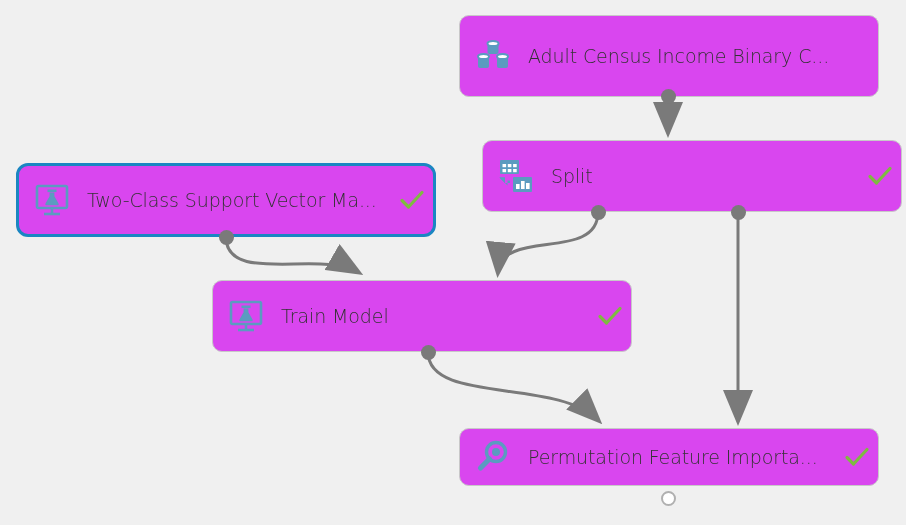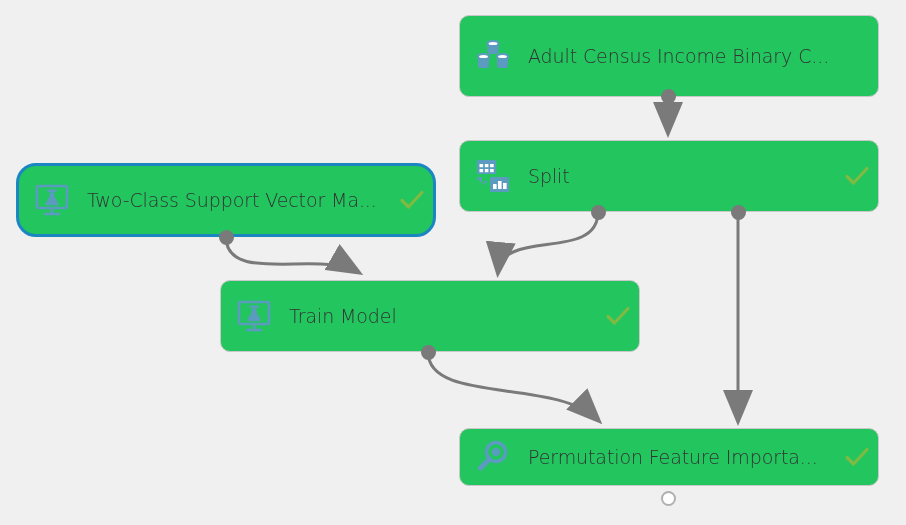--- a/index.html
+++ b/index.html
@@ -24,31 +24,31 @@
     position: absolute;
     left: 0;
     top: 0;
     width: 906px;
     height: 525px;
     pointer-events: none;
   }
   .node {
     position: absolute;
     box-sizing: border-box;
-    background: #22c55e;
+    background: #d946ef;
     border: 1px solid #c8c8c8;
     border-radius: 10px;
     display: flex;
     align-items: center;
     padding: 0 8px 0 14px;
     z-index: 3;
   }
   .node.selected {
     border: 3px solid #1b86c2;
-    border-radius: 20px;
+    border-radius: 12px;
   }
   .node-icon {
     width: 38px;
     height: 38px;
     flex: 0 0 38px;
     display: flex;
     align-items: center;
     justify-content: center;
   }
   .node-label {
@@ -111,21 +111,21 @@
               <rect x="4" y="19" width="11" height="12" rx="2"></rect>
               <ellipse cx="9.5" cy="19.5" rx="5.5" ry="2.6" fill="#ffffff" stroke="#5b9bc0" stroke-width="2"></ellipse>
               <rect x="23" y="19" width="11" height="12" rx="2"></rect>
               <ellipse cx="28.5" cy="19.5" rx="5.5" ry="2.6" fill="#ffffff" stroke="#5b9bc0" stroke-width="2"></ellipse>
             </g>
           </svg>
         </div>
         <div class="node-label">Adult Census Income Binary C...</div>
         <div class="node-status"></div>
       </div>
-      <div class="node" style="left: 459px; top: 140px; width: 420px; height: 72px; justify-content: flex-end;">
+      <div class="node" style="left: 482px; top: 140px; width: 420px; height: 72px; justify-content: flex-end;">
         <div class="node-icon">
           <svg width="38" height="38" viewBox="0 0 38 38">
             <g fill="#5b9bc0">
               <rect x="3" y="3" width="19" height="14" rx="1"></rect>
               <g fill="#ffffff">
                 <rect x="5.5" y="7" width="3.6" height="3.2"></rect>
                 <rect x="10.8" y="7" width="3.6" height="3.2"></rect>
                 <rect x="16.1" y="7" width="3.6" height="3.2"></rect>
                 <rect x="5.5" y="12" width="3.6" height="3.2"></rect>
                 <rect x="10.8" y="12" width="3.6" height="3.2"></rect>
@@ -163,21 +163,21 @@
             </g>
           </svg>
         </div>
         <div class="node-label">Two-Class Support Vector Ma...</div>
         <div class="node-status">
           <svg width="26" height="26" viewBox="0 0 26 26">
             <path d="M 3 13.5 L 9.5 20 L 23 5.5" fill="none" stroke="#7fba42" stroke-width="3.2" stroke-linecap="round" stroke-linejoin="round"></path>
           </svg>
         </div>
       </div>
-      <div class="node" style="left: 220px; top: 280px; width: 420px; height: 72px;">
+      <div class="node" style="left: 212px; top: 280px; width: 420px; height: 72px;">
         <div class="node-icon">
           <svg width="38" height="38" viewBox="0 0 38 38">
             <g fill="none" stroke="#5b9bc0" stroke-width="2.6">
               <rect x="4" y="5" width="30" height="22" rx="1.5"></rect>
               <path d="M 19 27 L 19 32"></path>
               <path d="M 11 33 L 27 33"></path>
             </g>
             <g fill="#5b9bc0">
               <rect x="14.5" y="8.5" width="9" height="2.6"></rect>
               <path d="M 16.6 11.6 L 16.6 15.2 L 12.6 22.2 Q 11.6 24.2 13.8 24.2 L 24.2 24.2 Q 26.4 24.2 25.4 22.2 L 21.4 15.2 L 21.4 11.6 z"></path>

